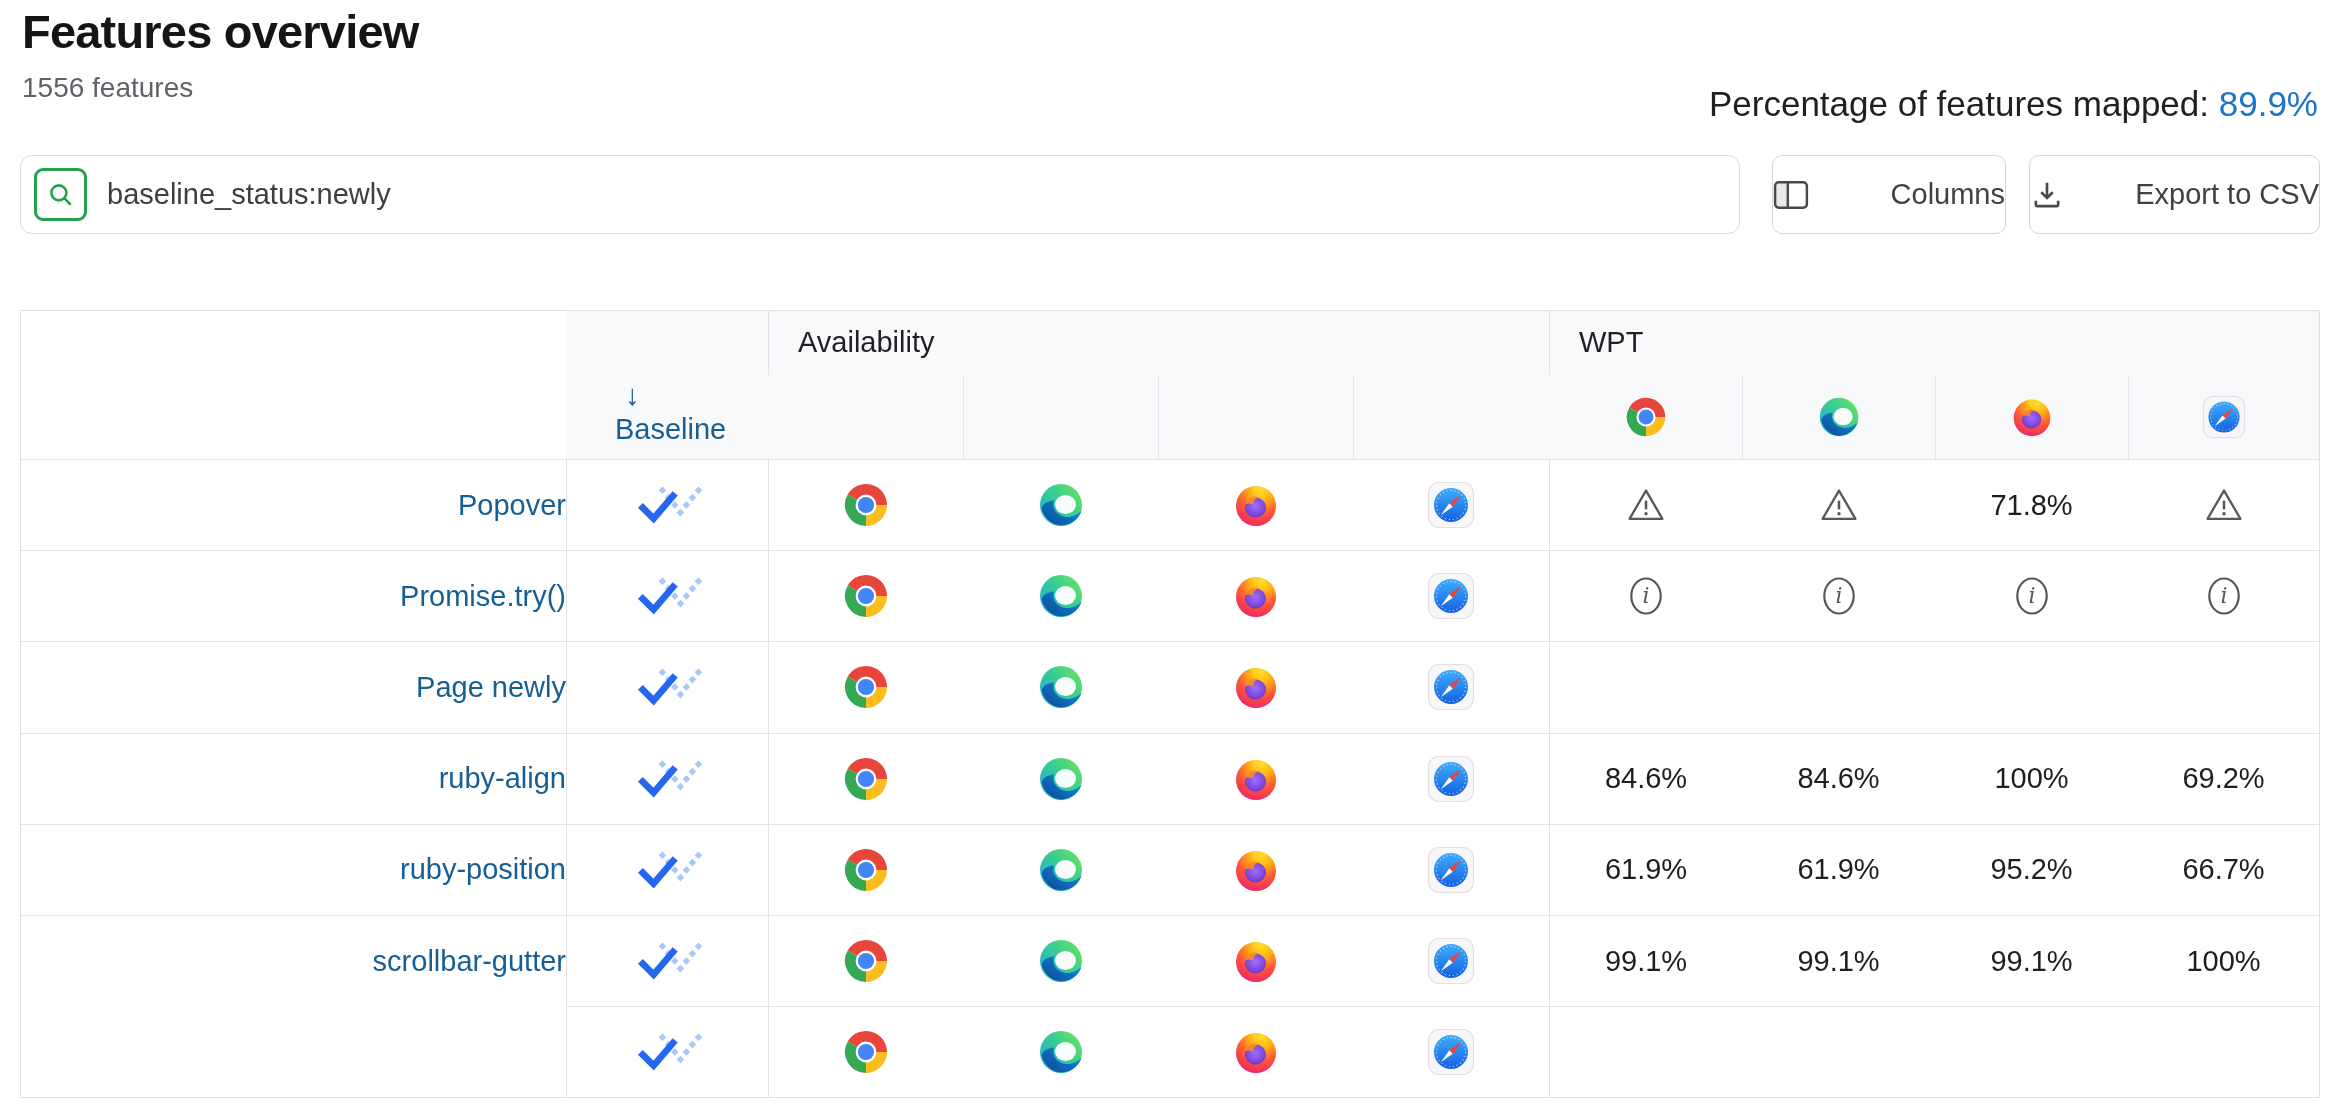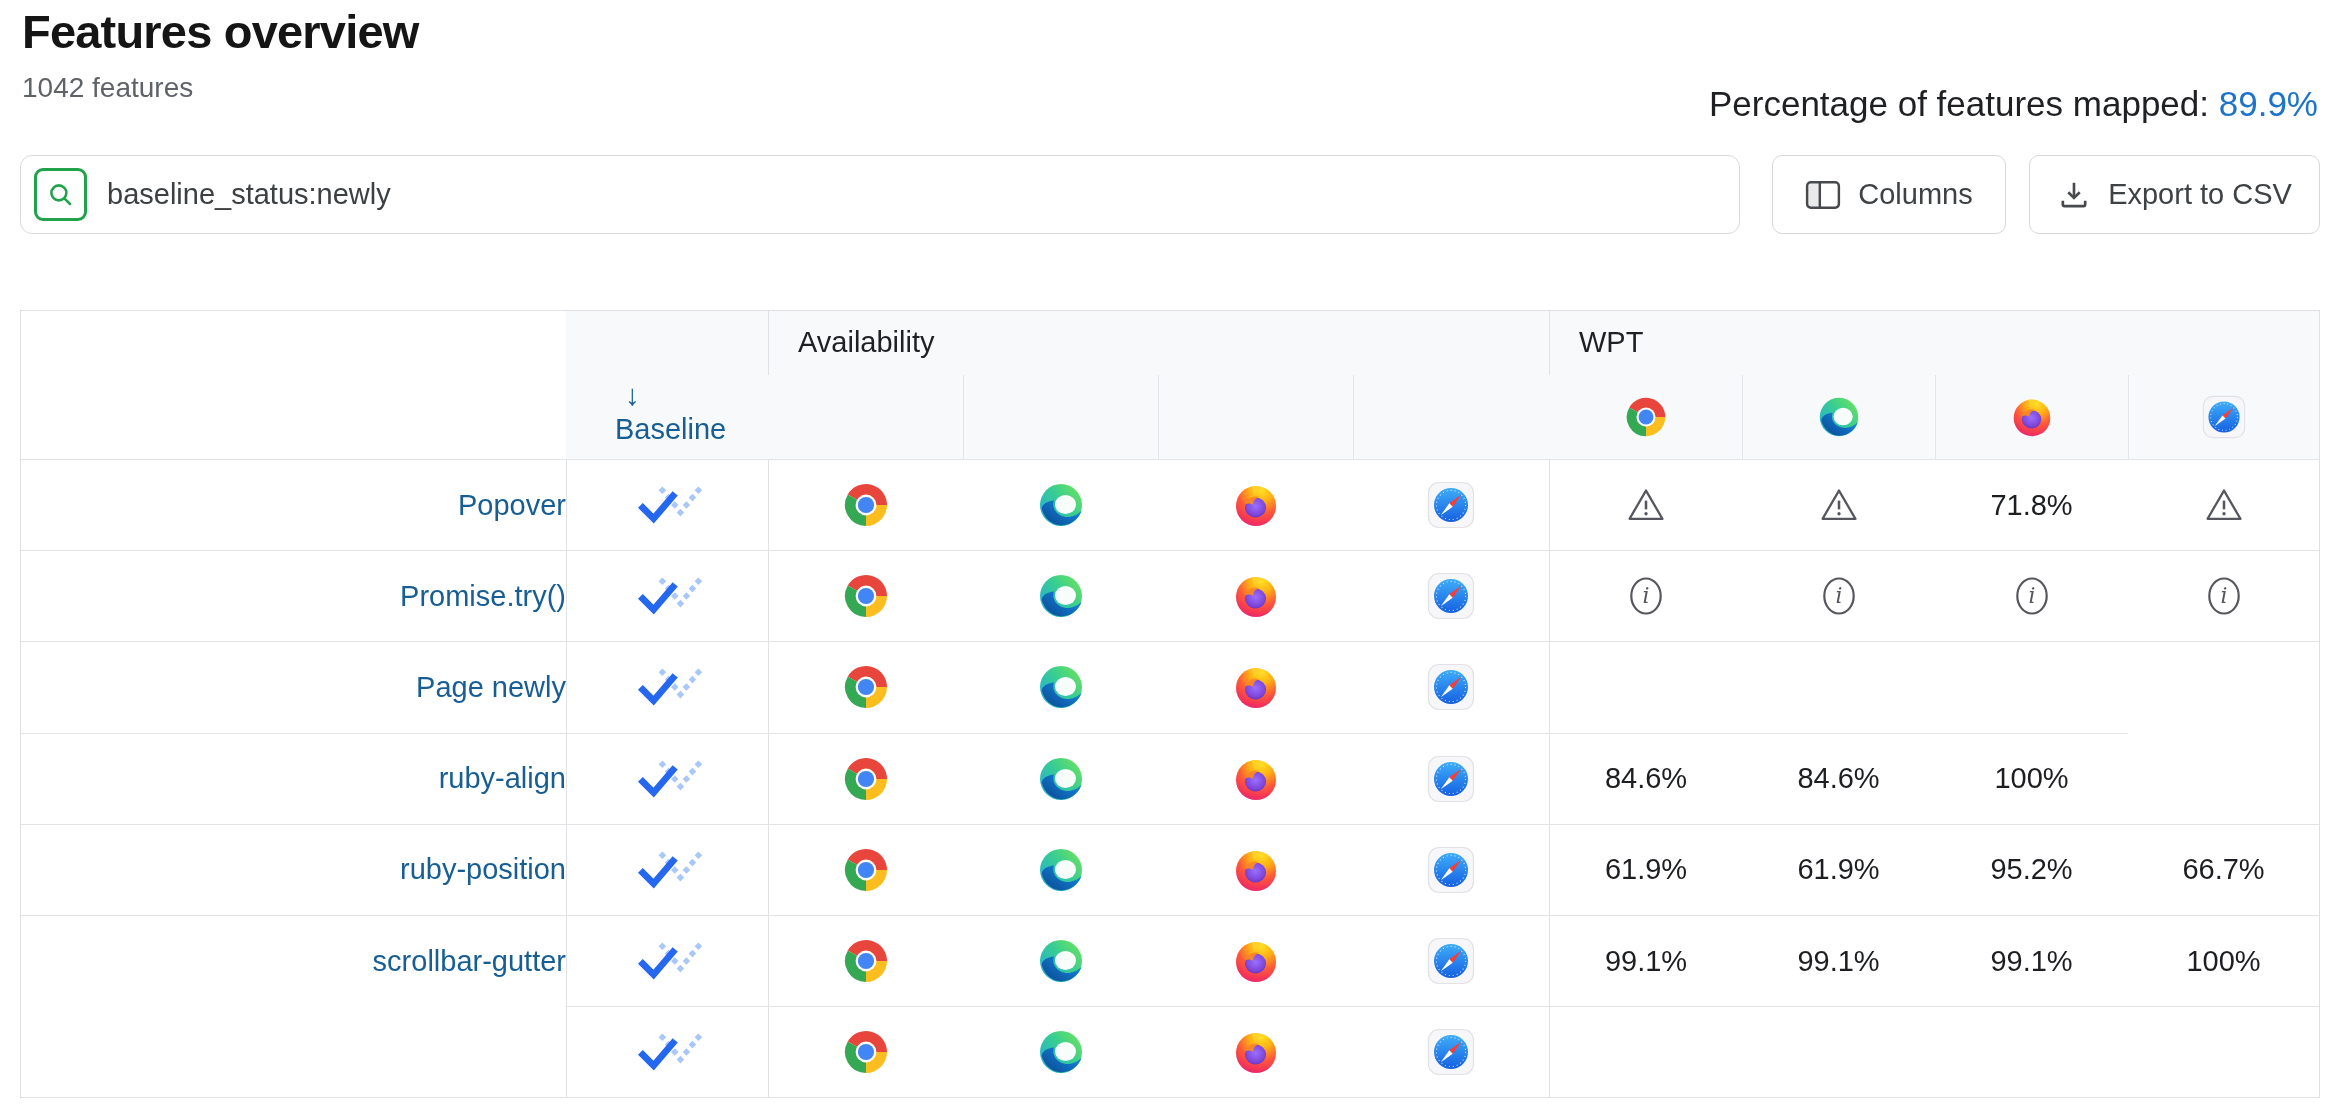--- a/index.html
+++ b/index.html
@@ -17,21 +17,21 @@
   
   .searchbox { position: absolute; left: 20px; top: 155px; width: 1720px; height: 79px;
     border: 1.5px solid #d7d9dd; border-radius: 12px; background:#fff;
     display: flex; align-items: center; gap: 20px; padding: 0 18px 0 13px; }
   .search-badge { width: 53px; height: 53px; border: 3px solid var(--search-green);
     border-radius: 9px; display:flex; align-items:center; justify-content:center; flex: none; }
   .searchbox input { flex: 1; border: none; outline: none; font-size: 29px;
     color: #3c4043; font-family: inherit; background: transparent; }
   .btn { position: absolute; top: 155px; height: 79px; background: #fff;
     border: 1.5px solid #d5d7da; border-radius: 10px; display: flex; align-items: center;
-    justify-content: center; gap: 17px; font-size: 29px; font-weight: 500; color: #3f4245;
+    justify-content: space-between; gap: 17px; font-size: 29px; font-weight: 500; color: #3f4245;
     cursor: pointer; font-family: inherit; }
   .btn-columns { left: 1772px; width: 234px; }
   .btn-export  { left: 2029px; width: 291px; }
 
   
   .tbl { position: absolute; left: 20px; top: 310px; width: 2300px;
     border: 1px solid #dfe0e3; display: grid;
     grid-template-columns: 545px 202px 195px 195px 195px 196px 193px 193px 193px auto;
     grid-template-rows: 64px 84px repeat(7, 91.2px); background: #fff; }
   .cell { display: flex; align-items: center; }
@@ -52,21 +52,21 @@
   .flink { color: var(--link); text-decoration: none; font-size: 29px; cursor: pointer; }
   .pct { font-size: 29px; color: #1d1e21; }
   .icn { display: flex; align-items: center; justify-content: center; }
 </style>
 </head>
 <body>
 
 <div class="page">
 
   <h1 class="title">Features overview</h1>
-  <div class="subtitle">1042 features</div>
+  <div class="subtitle">1556 features</div>
   <div class="mapped">
     <span>Percentage of features mapped:</span>
     <a>89.9%</a>
   </div>
 
   <div class="searchbox">
     <span class="search-badge">
       <svg width="30" height="30" viewBox="0 0 28 28">
         <circle cx="12" cy="12" r="7" fill="none" stroke="#22a24a" stroke-width="2.4"></circle>
         <line x1="17.2" y1="17.2" x2="22.4" y2="22.4" stroke="#22a24a" stroke-width="2.4" stroke-linecap="round"></line>
@@ -629,20 +629,23 @@
       </div>
       <div class="cell rowcell vline" style="grid-area: 6 / 7;">
         <span class="pct">84.6%</span>
       </div>
       <div class="cell rowcell" style="grid-area: 6 / 8;">
         <span class="pct">84.6%</span>
       </div>
       <div class="cell rowcell" style="grid-area: 6 / 9;">
         <span class="pct">100%</span>
       </div>
+      <div class="cell rowcell" style="grid-area: 6 / 10;">
+        <span class="pct">69.2%</span>
+      </div>
       <div class="cell rowcell featcell" style="grid-area: 7 / 1;">
         <a class="flink">ruby-position</a>
       </div>
       <div class="cell rowcell vline" style="grid-area: 7 / 2;">
         <span class="icn">
           <svg width="72" height="40" viewBox="0 0 36 20">
  <g fill="#a9c7f9">
   <path d="M15.2 0.7000000000000002 L17.099999999999998 2.6 L15.2 4.5 L13.299999999999999 2.6 Z"></path>
               <path d="M18.3 4.4 L20.2 6.3 L18.3 8.2 L16.400000000000002 6.3 Z"></path>
               <path d="M21.4 8.1 L23.299999999999997 10 L21.4 11.9 L19.5 10 Z"></path>

